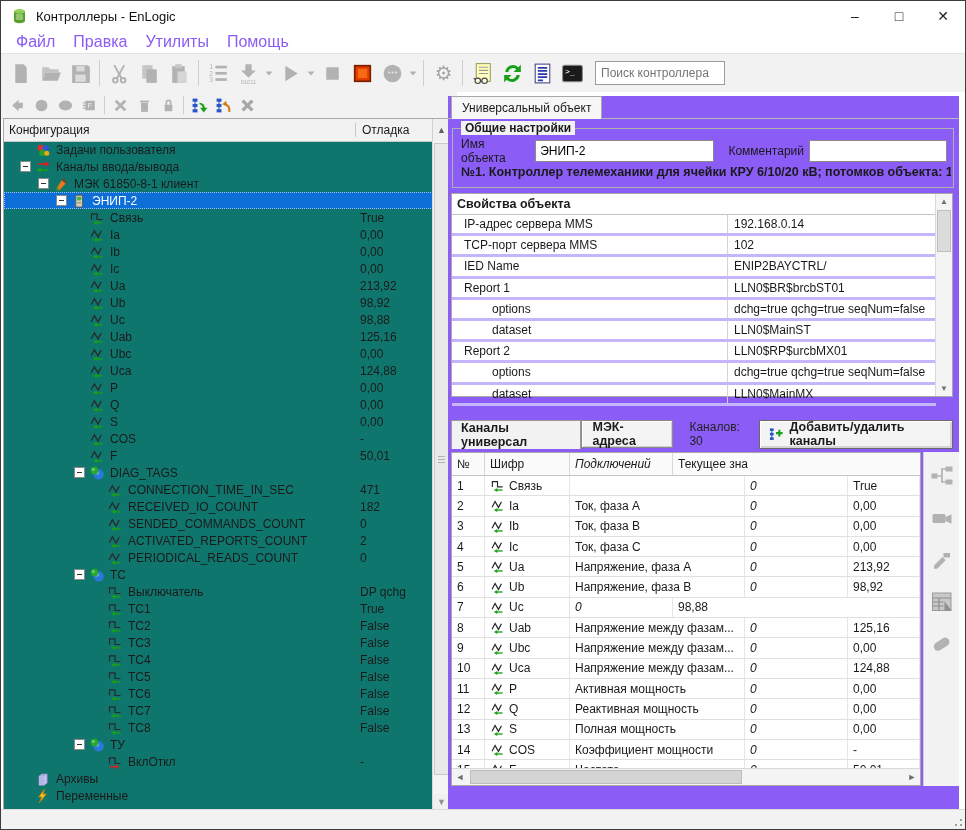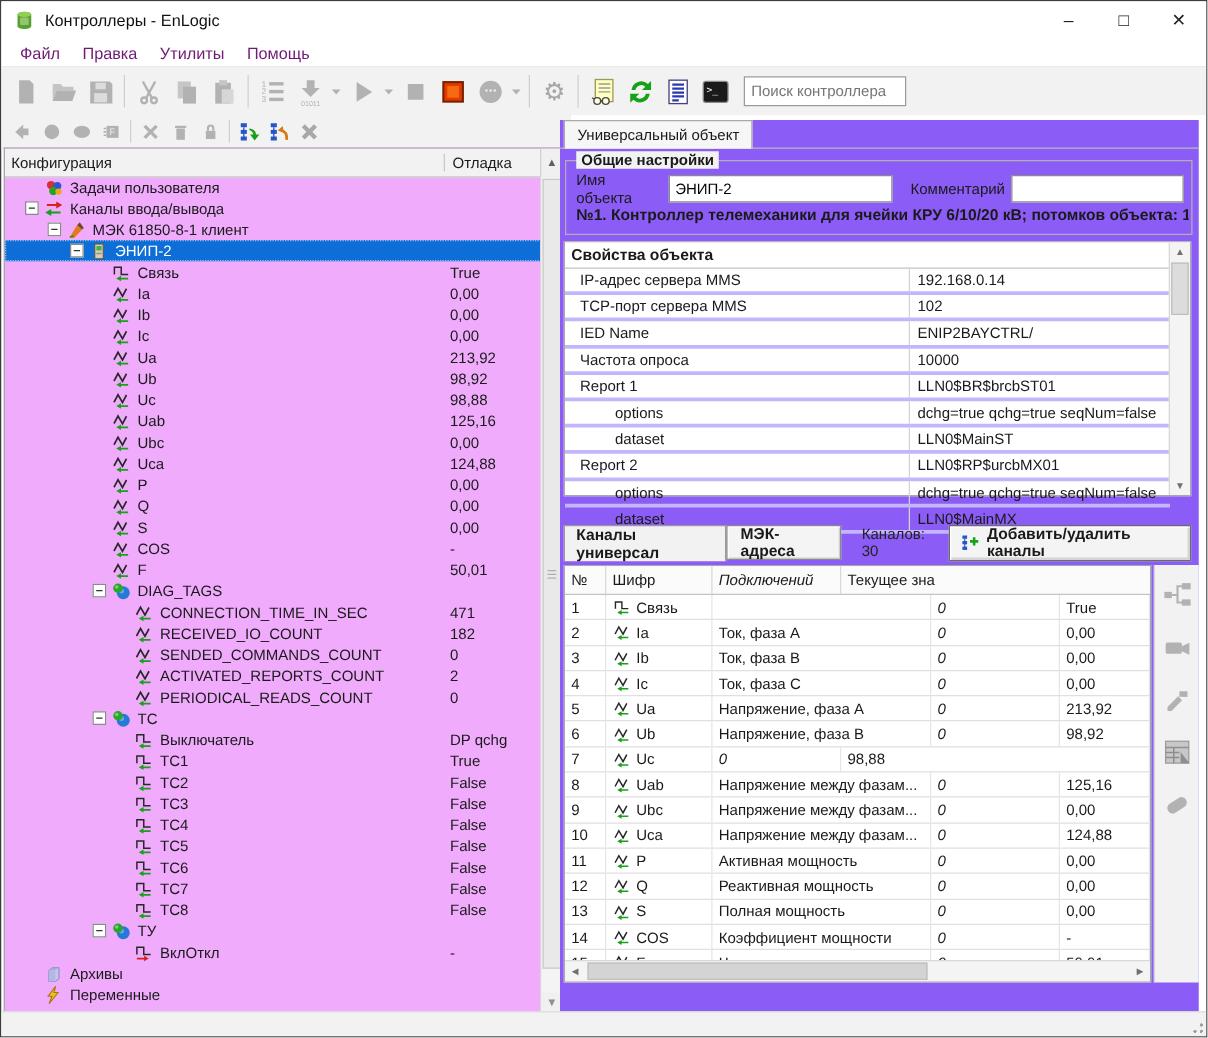--- a/index.html
+++ b/index.html
@@ -7,36 +7,36 @@
     font-family:"Liberation Sans",sans-serif;font-size:12px;color:#1a1a1a;
     border:1px solid #3c3c3c;box-sizing:border-box;overflow:hidden;}
   
   #titlebar{position:absolute;left:0;top:0;right:0;height:30px;background:#ffffff;display:flex;align-items:center;}
   #appicon{margin:0 8px 0 10px;width:17px;height:17px;}
   #titletext{font-size:13px;color:#111;}
   #wincontrols{margin-left:auto;display:flex;height:30px;}
   .winbtn{width:44px;height:30px;display:flex;align-items:center;justify-content:center;font-size:14px;color:#222;}
   
   #menubar{position:absolute;left:0;top:30px;right:0;height:22px;background:#ffffff;display:flex;align-items:center;padding-left:6px;border-bottom:1px solid #e4e4e4;}
-  .menuitem{padding:0 9px;font-size:13px;color:#701a75;}
+  .menuitem{padding:0 9px;font-size:16px;color:#8b5cf6;}
   
   #toolbar1{position:absolute;left:0;top:53px;right:0;height:38px;background:#f2f2f2;display:flex;align-items:center;padding-left:4px;}
   #tb1icons{display:flex;align-items:center;}
   .tbtn1{width:30px;height:30px;display:flex;align-items:center;justify-content:center;}
   .tbtn1 svg{width:25px;height:25px;}
   .ddbtn{width:12px;height:30px;display:flex;align-items:center;justify-content:center;}
   .ddbtn svg{width:10px;height:24px;}
   .sep1{width:1px;height:26px;background:#cfcfcf;margin:0 4px;}
   #searchbox{margin-left:8px;width:118px;height:20px;border:1px solid #9a9a9a;font-family:"Liberation Sans",sans-serif;font-size:12px;padding:1px 5px;color:#333;background:#fff;}
   #toolbar2{position:absolute;left:0;top:91px;width:452px;height:26px;background:#f2f2f2;display:flex;align-items:center;padding-left:4px;border-bottom:1px solid #e0e0e0;}
   .tbtn2{width:24px;height:22px;display:flex;align-items:center;justify-content:center;}
   .tbtn2 svg{width:17px;height:17px;}
   .sep2{width:1px;height:18px;background:#cfcfcf;margin:0 3px;}
   
-  #tree-panel{position:absolute;left:2px;top:117px;width:448px;height:693px;background:#f0abfc;border:1px solid #a8a8a8;box-sizing:border-box;padding-left:46px;}
+  #tree-panel{position:absolute;left:2px;top:117px;width:448px;height:693px;background:#0f766e;border:1px solid #a8a8a8;box-sizing:border-box;padding-left:46px;}
   #tree-header{position:absolute;left:0;top:0;right:0;height:22px;background:#f2f2f2;border-bottom:1px solid #c8c8c8;display:flex;align-items:center;}
   #th-config{flex:0 0 346px;padding-left:5px;}
   #th-debug{flex:0 0 76px;border-left:1px solid #c8c8c8;padding-left:6px;}
   #tree-scroll-up{position:absolute;right:0;top:0;width:17px;height:22px;background:#f0f0f0;border-left:1px solid #d0d0d0;display:flex;align-items:center;justify-content:center;color:#606060;font-size:9px;}
   #tree-body{position:absolute;left:0;top:22px;right:17px;bottom:0;overflow:hidden;}
   .tree-row{position:relative;height:17px;display:flex;align-items:center;white-space:nowrap;}
   .tree-row.selected{background:#0e6ed8;color:#ffffff;outline:1px dotted #9cc3ef;outline-offset:-1px;}
   .exp{flex:0 0 11px;height:11px;border:1px solid #8a8a8a;background:#fff;margin-right:4px;position:relative;box-sizing:border-box;}
   .exp i{position:absolute;left:2px;top:4px;width:5px;height:1px;background:#333;}
   .exp-space{flex:0 0 15px;}
@@ -809,24 +809,20 @@
           </div>
           <div class="prow">
             <div class="pname">TCP-порт сервера MMS</div>
             <div class="pval">102</div>
           </div>
           <div class="prow">
             <div class="pname">IED Name</div>
             <div class="pval">ENIP2BAYCTRL/</div>
           </div>
           <div class="prow">
-            <div class="pname">Частота опроса</div>
-            <div class="pval">10000</div>
-          </div>
-          <div class="prow">
             <div class="pname">Report 1</div>
             <div class="pval">LLN0$BR$brcbST01</div>
           </div>
           <div class="prow indent">
             <div class="pname">options</div>
             <div class="pval">dchg=true qchg=true seqNum=false</div>
           </div>
           <div class="prow indent">
             <div class="pname">dataset</div>
             <div class="pval">LLN0$MainST</div>

